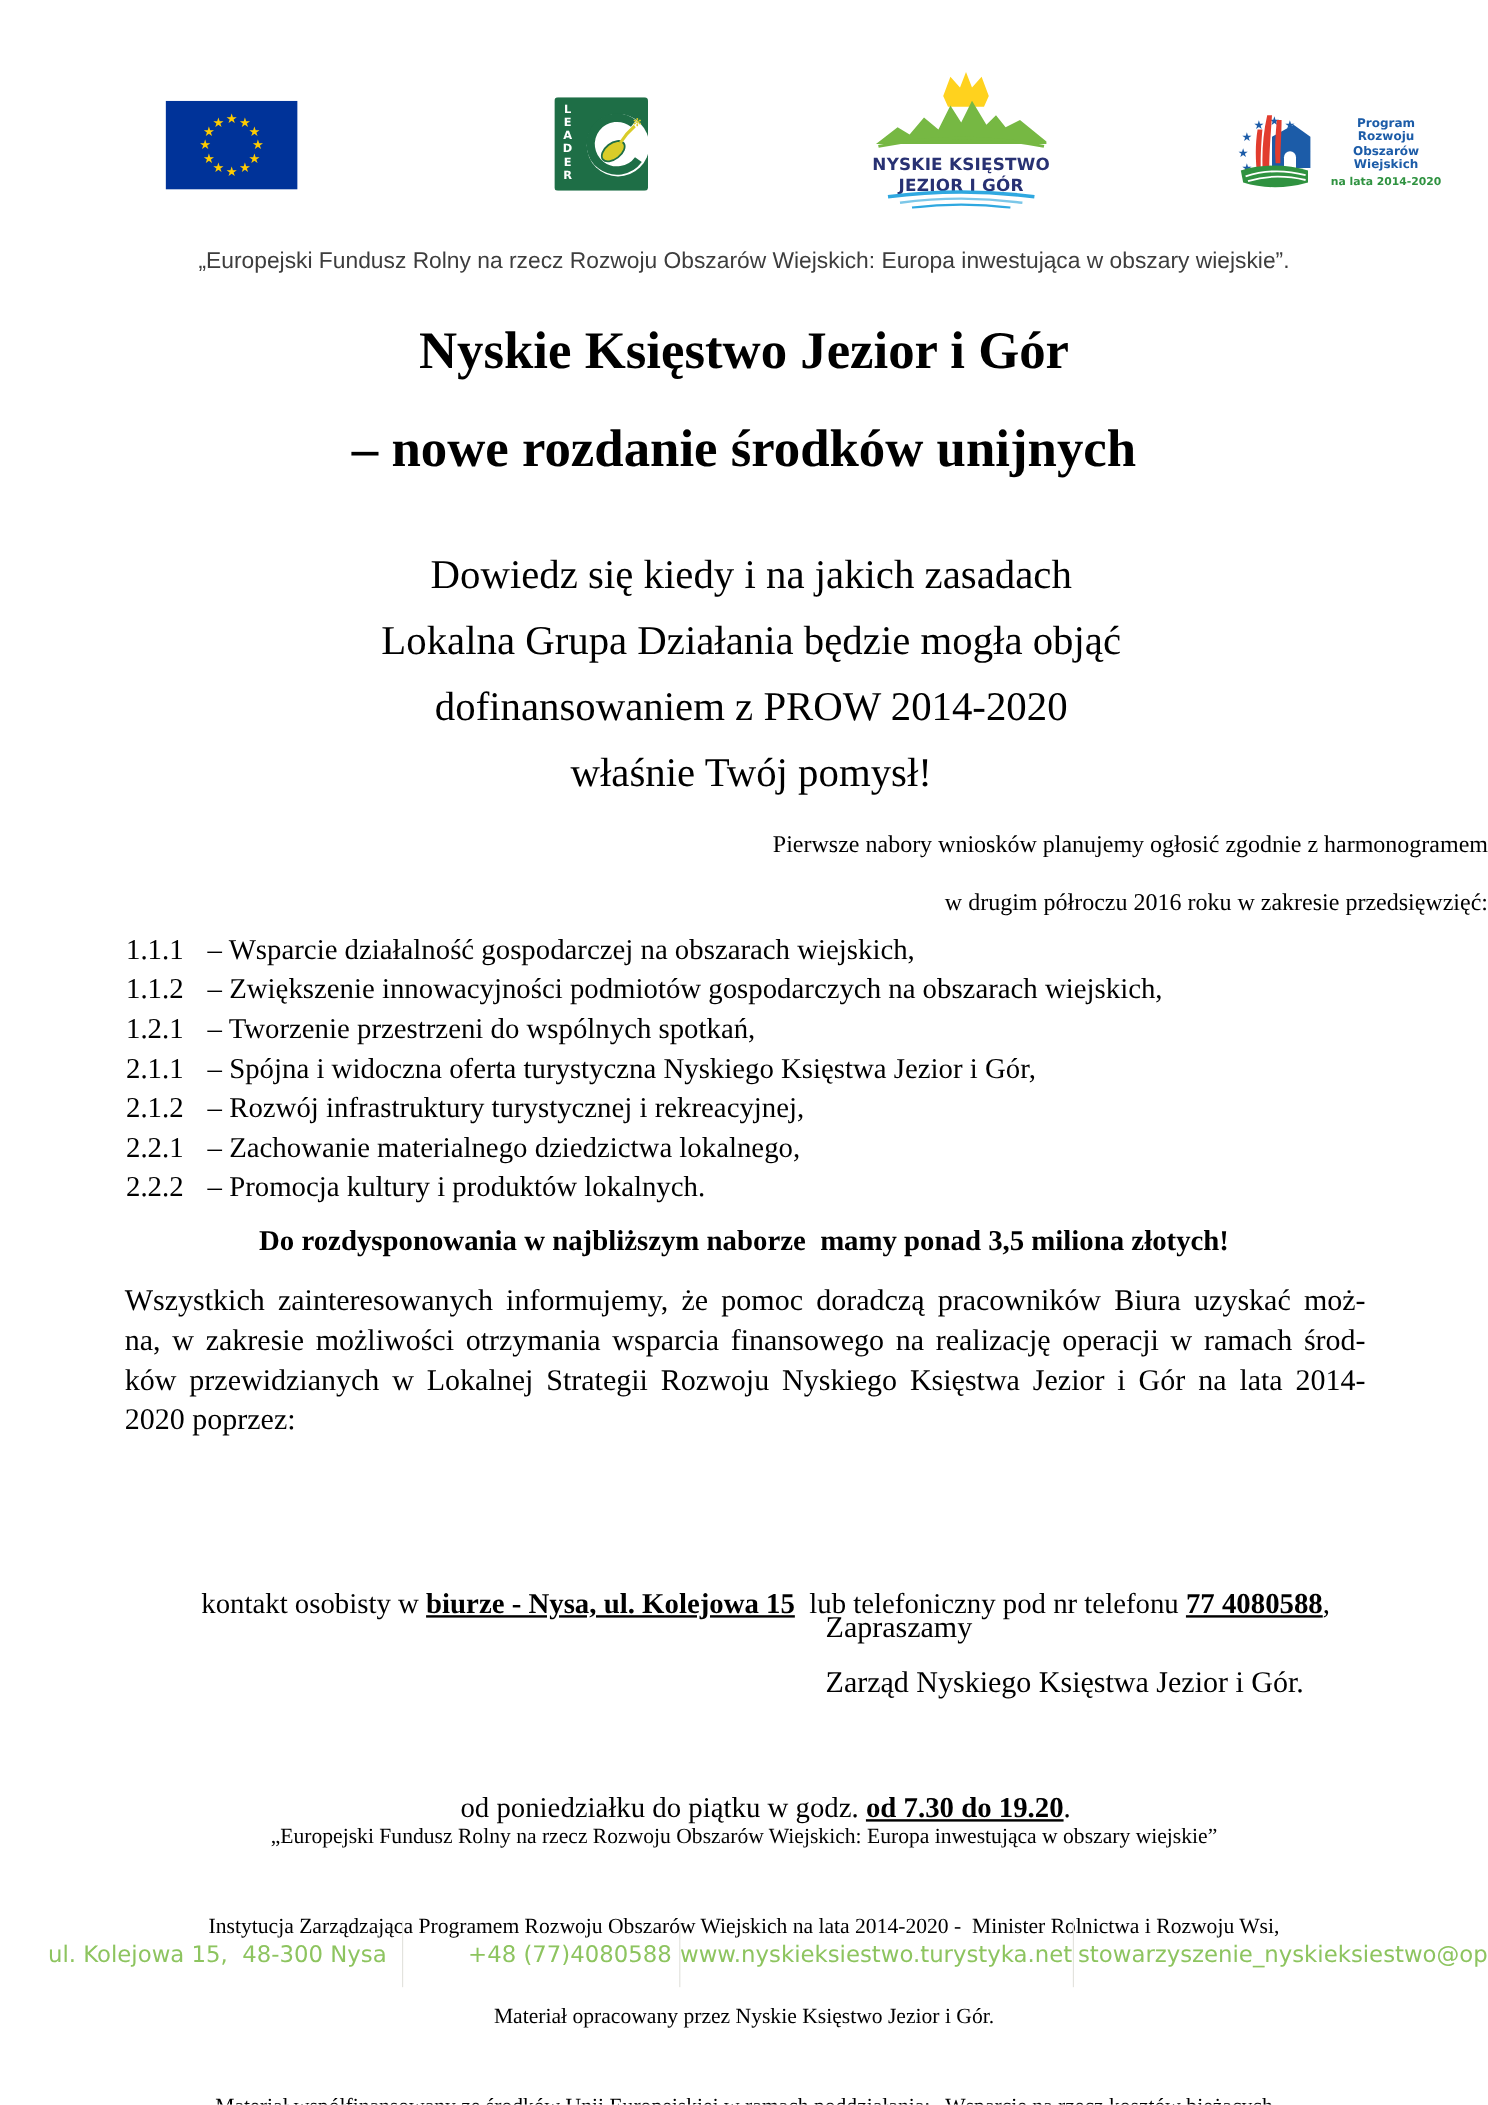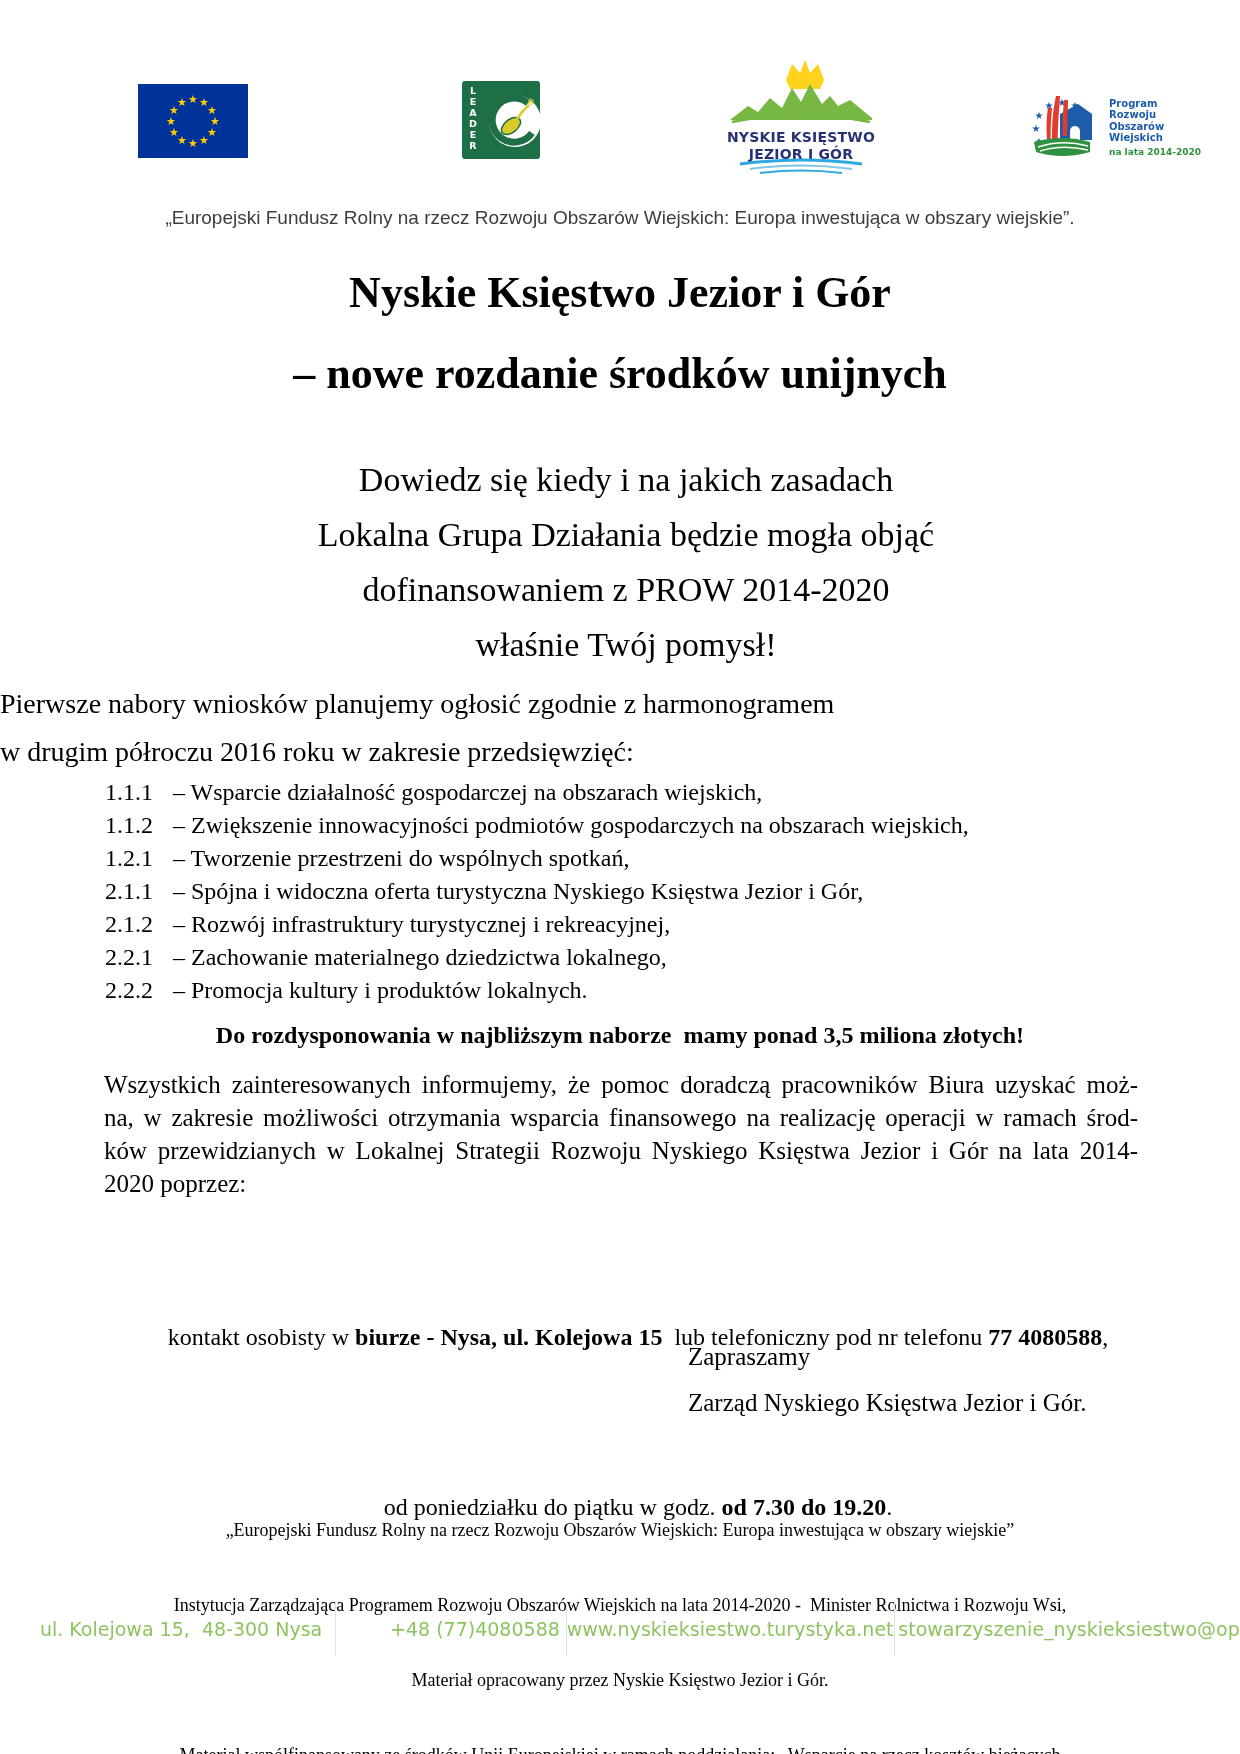--- a/index.html
+++ b/index.html
@@ -6,48 +6,48 @@
   .page{
     position:relative;width:1240px;height:1754px;background:#fff;
     font-family:"Liberation Serif", serif;color:#000;overflow:hidden;
   }
   
   .logo{position:absolute;}
   .eu-flag{left:138px;top:84px;}
   .leader{left:462px;top:81px;}
   .nkjg{left:726px;top:58px;}
   .prow{left:1022px;top:90px;display:flex;align-items:center;gap:7px;}
-  .prow-text{font-family:"DejaVu Sans",sans-serif;font-weight:bold;}
+  .prow-text{font-family:"DejaVu Sans",sans-serif;font-weight:bold;text-align:center;}
   .prow-line{font-size:10px;line-height:11.5px;color:var(--prow-blue);}
   .prow-years{font-size:9px;margin-top:3px;color:var(--prow-green);white-space:nowrap;}
   .eu-star{fill:var(--star-yellow);font-size:11px;text-anchor:middle;dominant-baseline:central;font-family:"DejaVu Sans",sans-serif;}
   .leader-letter{fill:#fff;font-size:9.5px;font-weight:bold;text-anchor:middle;font-family:"DejaVu Sans",sans-serif;}
   .nkjg-text{fill:var(--logo-navy);font-weight:bold;text-anchor:middle;font-family:"DejaVu Sans",sans-serif;letter-spacing:.2px;}
   .prow-star{fill:var(--prow-blue);font-size:10px;text-anchor:middle;dominant-baseline:central;font-family:"DejaVu Sans",sans-serif;}
   
   .quote{position:absolute;top:207px;left:0;right:0;text-align:center;
     font-family:"Liberation Sans",sans-serif;font-size:19px;color:#3d3d3d;}
   .title{position:absolute;top:252px;left:0;right:0;text-align:center;
     font-size:44px;font-weight:bold;line-height:81px;}
   .intro{position:absolute;top:452px;left:0;right:0;text-align:center;
     font-size:34px;line-height:55px;margin-left:12px;}
-  .prelist{position:absolute;top:680px;left:0;right:0;text-align:left;
-    font-size:28px;line-height:48px;}
+  .prelist{position:absolute;top:680px;left:0;right:0;text-align:right;
+    font-size:20px;line-height:48px;}
   .list{position:absolute;top:776px;left:105px;right:70px;font-size:24px;}
   .list-row{display:flex;line-height:33px;}
   .code{width:68px;flex:none;}
   .itext{flex:1;}
   .highlight{position:absolute;top:1022px;left:0;right:0;text-align:center;
     font-size:24px;font-weight:bold;white-space:pre-wrap;}
   .para{position:absolute;top:1068px;left:104px;width:1034px;font-size:25px;line-height:33px;}
   .para .jl{text-align:justify;text-align-last:justify;}
   .para .ll{text-align:left;}
   .contact{position:absolute;top:1218px;left:0;right:0;text-align:center;
     font-size:24px;line-height:34px;white-space:pre-wrap;}
-  .b{font-weight:bold;}
+  .b{font-weight:bold;text-decoration:underline;}
   .signature{position:absolute;top:1334px;left:688px;font-size:25px;line-height:46px;}
   .credits{position:absolute;top:1468px;left:0;right:0;text-align:center;
     font-size:18px;line-height:25px;white-space:pre-wrap;}
   .footer-bar{position:absolute;top:1601px;left:0;width:1240px;height:55px;display:flex;
     font-family:"DejaVu Sans",sans-serif;font-size:19px;color:var(--accent-green);margin-left:27px;}
   .fcell{display:flex;align-items:center;justify-content:center;white-space:pre-wrap;}
   .fcell.c1{width:326px;}
   .fcell.c2{width:192px;border-left:1px solid var(--divider-gray);padding-left:48px;}
   .fcell.c3{width:328px;border-left:1px solid var(--divider-gray);}
   .fcell.c4{width:394px;border-left:1px solid var(--divider-gray);}

